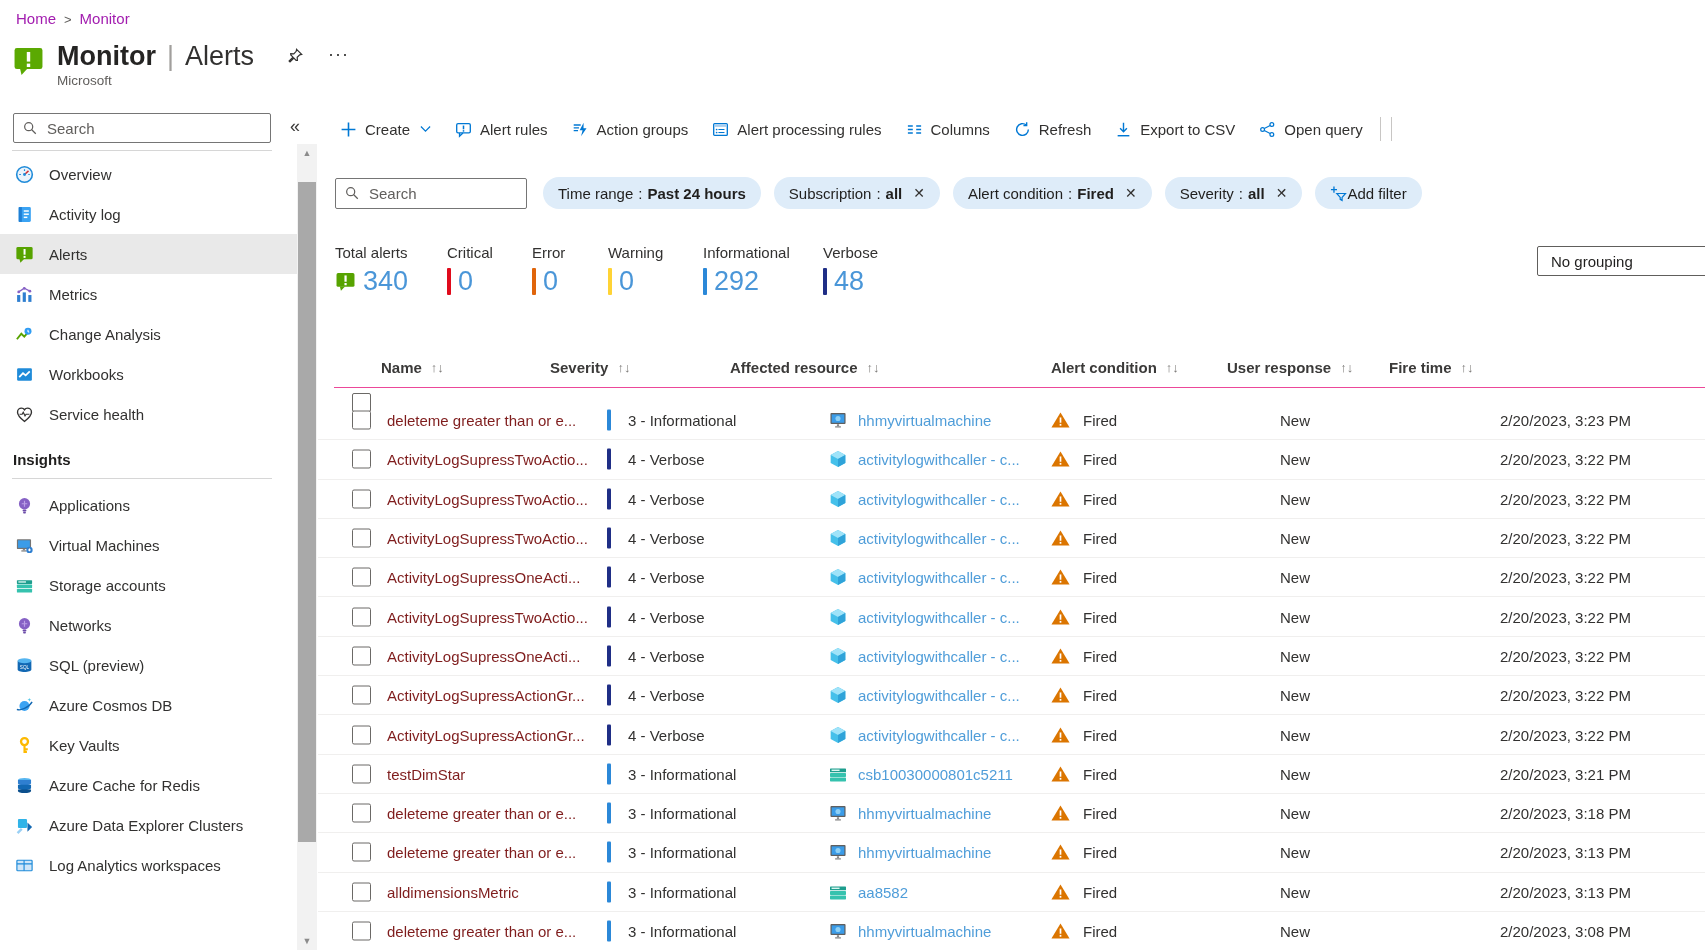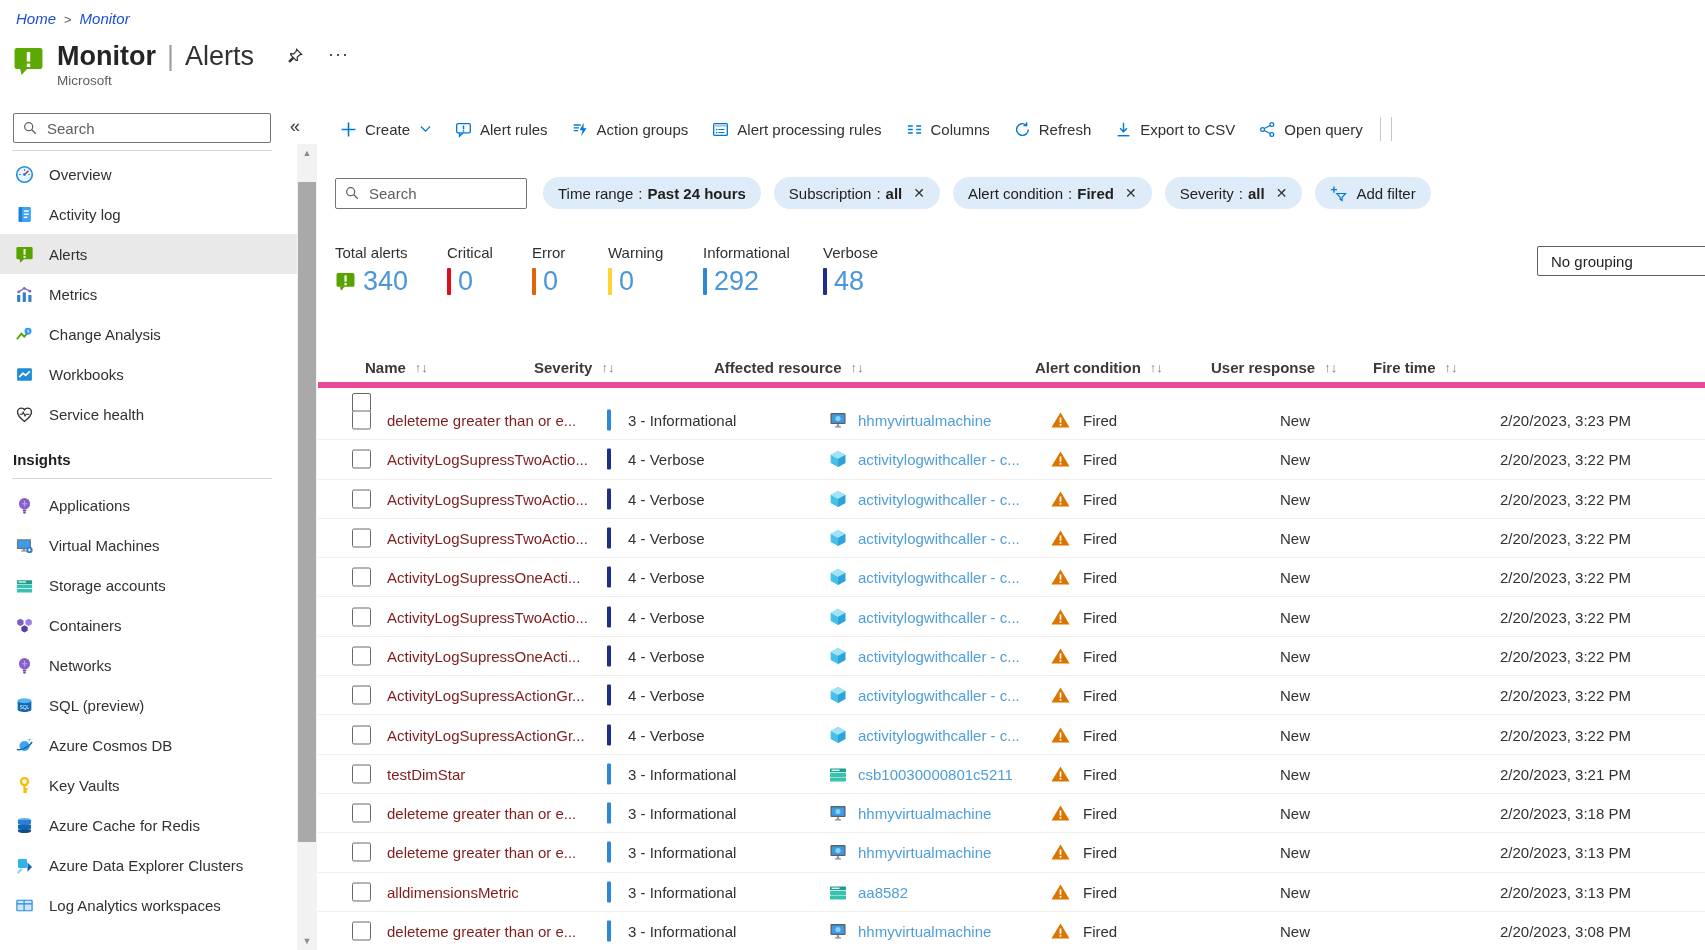--- a/index.html
+++ b/index.html
@@ -4,21 +4,21 @@
 <style>
   * { box-sizing:border-box; }
   html,body { margin:0; padding:0; }
   body { width:1705px; height:950px; overflow:hidden; position:relative; background:#fff;
          font-family:"Liberation Sans","DejaVu Sans",sans-serif; color:#323130; font-size:15px; }
   a { text-decoration:none; }
   svg { display:block; }
 
   
   .breadcrumb { position:absolute; top:10px; left:16px; font-size:15px; }
-  .breadcrumb a { color:#1d4ed8; cursor:pointer;font-style:italic; }
+  .breadcrumb a { color:#a21caf; cursor:pointer; }
   .bc-sep { color:#605e5c; margin:0 8px; font-size:13px; }
 
   .page-header { position:absolute; top:40px; left:13px; display:flex; gap:13px; }
   .title-icon svg { width:31px; height:31px; margin-top:5px; }
   .title-line { display:flex; align-items:center; font-size:27px; line-height:32px; }
   .t-bold { font-weight:700; color:#252423; }
   .t-sep { color:#a19f9d; font-weight:300; margin:0 11px; }
   .t-light { color:#323130; }
   .pin-btn { margin-left:32px; cursor:pointer; }
   .pin-btn svg { width:18px; height:18px; }
@@ -64,38 +64,38 @@
 
   .filterbar { position:absolute; top:72px; left:10px; right:0; height:34px; display:flex; align-items:center; }
   .f-search { width:192px; height:31px; border:1px solid #757575; border-radius:2px; display:flex; align-items:center; gap:8px; padding:0 9px; margin-left:7px; }
   .f-search svg { width:14px; height:14px; }
   .f-search input { border:none; outline:none; flex:1; font-size:15px; font-family:inherit; background:transparent; }
   .pills { display:flex; align-items:center; gap:13px; margin-left:16px; }
   .pill { background:#deecf9; height:32px; border-radius:16px; display:flex; align-items:center; padding:0 15px; font-size:15px; color:#201f1e; cursor:pointer; white-space:nowrap; }
   .pill b { font-weight:700; margin-left:5px; }
   .pill-colon { margin-left:5px; }
   .pill-x { margin-left:11px; font-size:14px; color:#323130; cursor:pointer; }
-  .add-filter { margin-left:13px; gap:9px; }
+  .add-filter { margin-left:13px; }
   .add-filter svg { width:17px; height:17px; }
 
   .summary { position:absolute; top:140px; left:0; right:0; height:72px; }
   .s-card { position:absolute; top:0; }
   .summary .idx-0 { left:17px; } .summary .idx-1 { left:129px; } .summary .idx-2 { left:214px; }
   .summary .idx-3 { left:290px; } .summary .idx-4 { left:385px; } .summary .idx-5 { left:505px; }
   .s-label { font-size:15px; color:#323130; }
   .s-row { margin-top:5px; display:flex; align-items:center; gap:7px; }
   .s-bar { width:4px; height:27px; border-radius:1px; }
   .s-icon svg { width:21px; height:21px; }
   .s-value { font-size:27px; color:#4a96d8; }
   .grouping { position:absolute; top:2px; left:1219px; width:230px; height:30px; border:1px solid #605e5c; border-radius:2px;
               background:#fff; display:flex; align-items:center; padding-left:13px; font-size:15px; color:#201f1e; cursor:pointer; }
 
   
   .grid { position:absolute; top:246px; left:0; right:0; bottom:0; }
-  .grid-header { position:absolute; top:0; left:0; right:0; height:38px; border-bottom:6px solid #ec4899; }
+  .grid-header { position:absolute; top:0; left:16px; right:0; height:38px; border-bottom:1px solid #ec4899; }
   .gh { position:absolute; top:9px; display:flex; gap:9px; font-size:15px; font-weight:600; color:#3b3a39; cursor:pointer; white-space:nowrap; }
   .gh-sort { color:#797775; font-size:13px; font-weight:400; margin-top:1px; }
   .grid-header .idx-0 { left:47px; } .grid-header .idx-1 { left:216px; } .grid-header .idx-2 { left:384px;margin-left:12px; }
   .grid-header .idx-3 { left:717px; } .grid-header .idx-4 { left:893px; } .grid-header .idx-5 { left:1055px; }
 
   .grid-rows { position:absolute; top:38px; left:0; right:0; }
   .grow { position:relative; height:39.3px; border-bottom:1px solid #f0efee; }
   .grow > * { position:absolute; top:50%; transform:translateY(-50%); white-space:nowrap; }
   .cb { left:34px; width:19px; height:19px; border:1px solid #6b6966; border-radius:2px; background:#fff; cursor:pointer; }
   .cell { font-size:15px; }
@@ -302,33 +302,20 @@
                 <rect x="1.8" y="4" width="14.4" height="3.5" rx="0.6" fill="#1e9e8e"></rect>
                 <rect x="1.8" y="8.1" width="14.4" height="3.5" rx="0.6" fill="#35c2ae"></rect>
                 <rect x="1.8" y="12.2" width="14.4" height="3.5" rx="0.6" fill="#35c2ae"></rect>
                 <rect x="3.2" y="5" width="7.2" height="1.3" fill="#d8f5f0"></rect>
               </svg>
             </span>
             <span class="nv-label">Storage accounts</span>
           </div>
 
         </div>
-        <div class="nav-entry idx-12">
-          <div class="nav-item">
-            <span class="nv-icon">
-              <svg viewBox="0 0 18 18">
-                <path d="M5.1 2.6l3 1.7v3.5l-3 1.7-3-1.7V4.3z" fill="#7a5fc0"></path>
-                <path d="M12.9 2.6l3 1.7v3.5l-3 1.7-3-1.7V4.3z" fill="#9a7fe0"></path>
-                <path d="M9 8.8l3 1.7V14l-3 1.7L6 14v-3.5z" fill="#5b3fa0"></path>
-              </svg>
-            </span>
-            <span class="nv-label">Containers</span>
-          </div>
-
-        </div>
         <div class="nav-entry idx-13">
           <div class="nav-item">
             <span class="nv-icon">
               <svg viewBox="0 0 18 18">
                 <circle cx="9" cy="7.3" r="5.3" fill="#8661c5"></circle>
                 <path d="M9 4.4v5.8M6.4 7.3h5.2" stroke="#bb9fe6" stroke-width="1.1"></path>
                 <rect x="7.2" y="12.7" width="3.6" height="2" rx="0.9" fill="#6b4aa8"></rect>
                 <rect x="7.7" y="15" width="2.6" height="1.5" rx="0.7" fill="#6b4aa8"></rect>
               </svg>
             </span>

